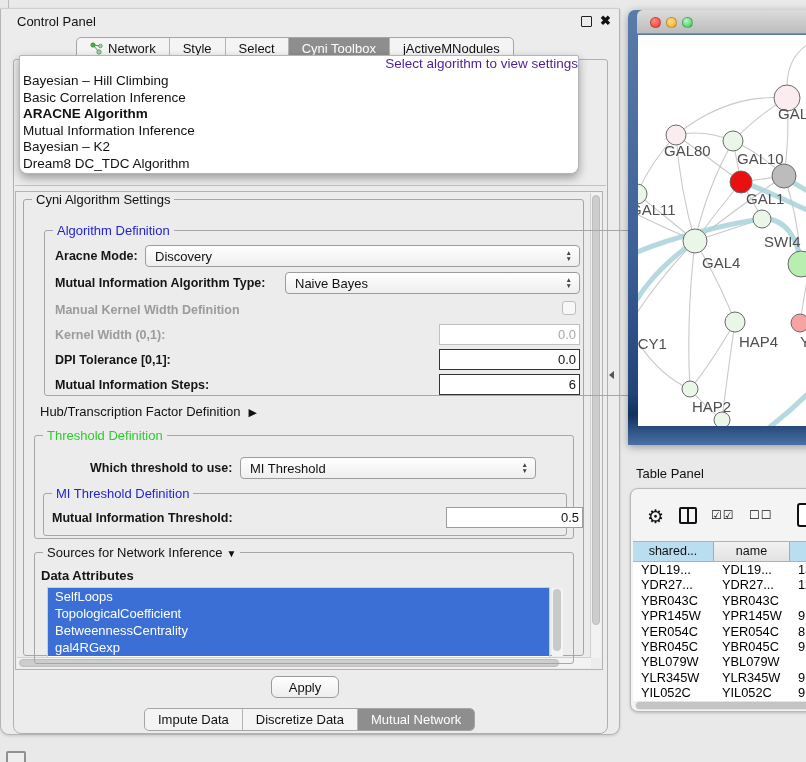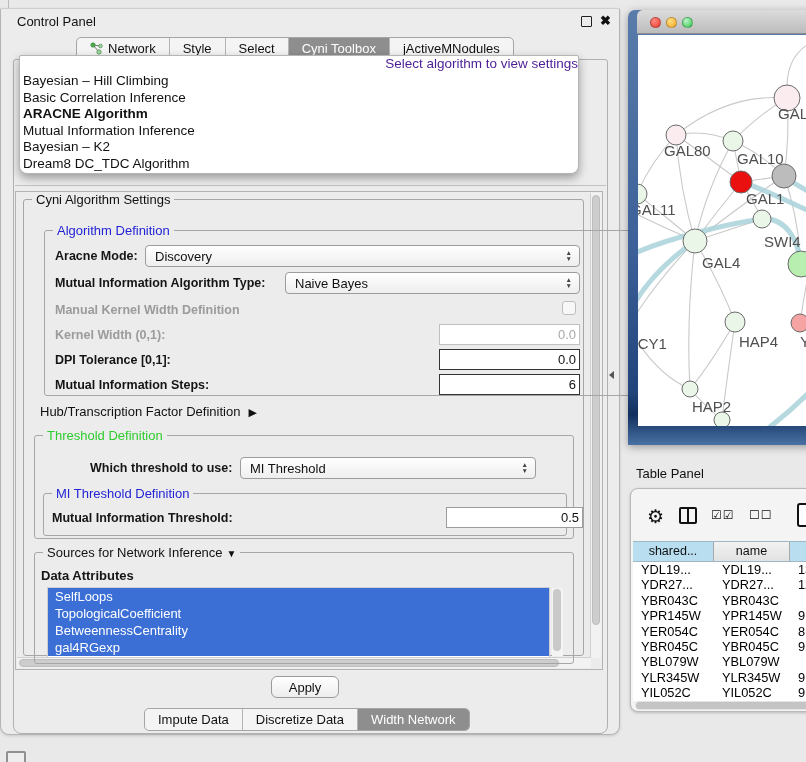--- a/index.html
+++ b/index.html
@@ -252,21 +252,21 @@
             </div>
         </div>
       </div>
     </div>
 
     <div class="apply-btn">Apply</div>
 
     <div class="bottom-tabbar" id="bottom-tabbar">
         <div class="tab">Impute Data</div>
         <div class="tab">Discretize Data</div>
-        <div class="tab selected">Width Network</div>
+        <div class="tab selected">Mutual Network</div>
       </div>
 
     <div class="dropdown">
       <div class="dd-placeholder">Select algorithm to view settings</div>
       <div id="dd-items">
           <div class="dd-item">Bayesian – Hill Climbing</div>
           <div class="dd-item">Basic Correlation Inference</div>
           <div class="dd-item bold">ARACNE Algorithm</div>
           <div class="dd-item">Mutual Information Inference</div>
           <div class="dd-item">Bayesian – K2</div>

